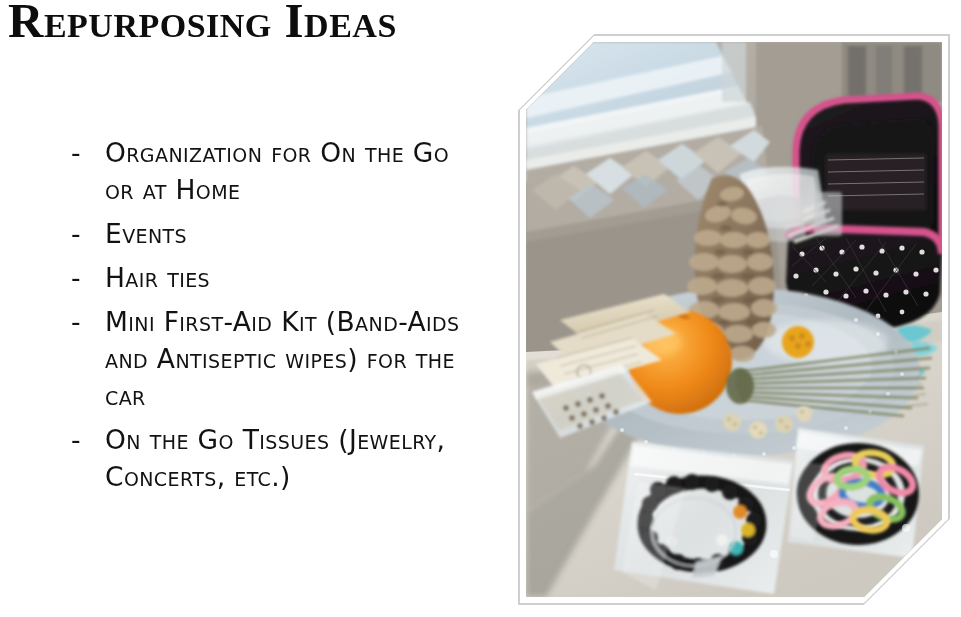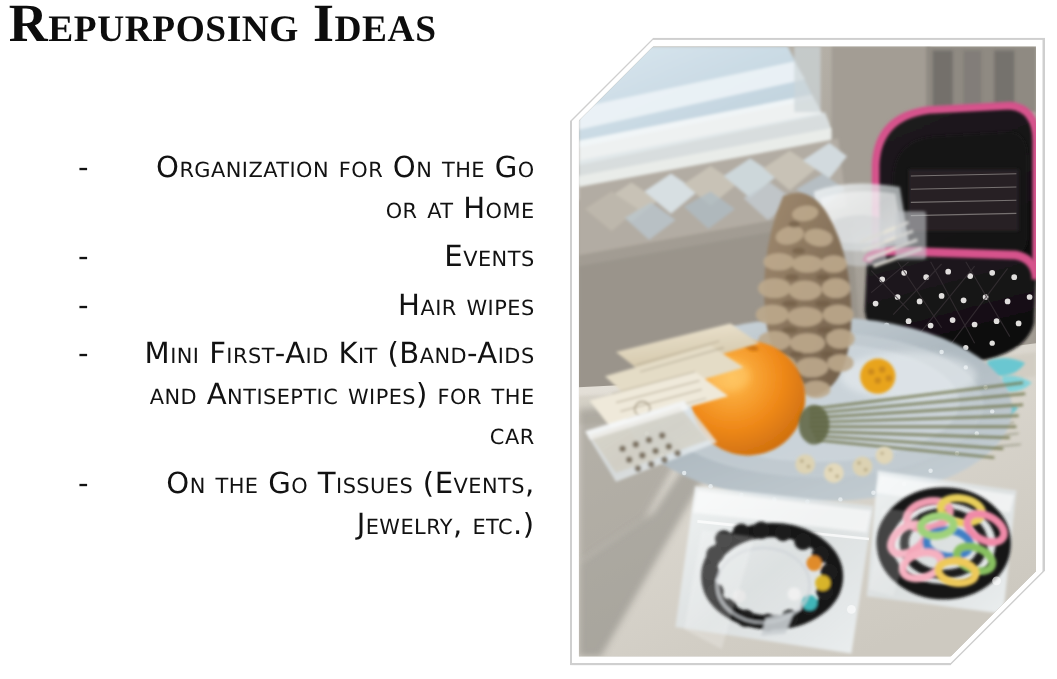--- a/index.html
+++ b/index.html
@@ -60,21 +60,20 @@
     position: absolute;
     left: 5px;
     top: 0;
     font-family: "DejaVu Sans", "Liberation Sans", sans-serif;
     font-size: 26.5px;
     line-height: 37px;
     color: #121212;
   }
   .bullet-item .btext {
     display: block;
-    text-align: right;
   }
 
   
   #photo-frame {
     position: absolute;
     left: 518px;
     top: 34px;
     width: 432px;
     height: 571px;
     background: #ffffff;
@@ -128,29 +127,29 @@
     <li class="bullet-item">
       <span class="dash">-</span>
       <span class="btext">Organization for On the Go or at Home</span>
     </li>
     <li class="bullet-item">
       <span class="dash">-</span>
       <span class="btext">Events</span>
     </li>
     <li class="bullet-item">
       <span class="dash">-</span>
-      <span class="btext">Hair wipes</span>
+      <span class="btext">Hair ties</span>
     </li>
     <li class="bullet-item">
       <span class="dash">-</span>
       <span class="btext">Mini First-Aid Kit (Band-Aids and Antiseptic wipes) for the car</span>
     </li>
     <li class="bullet-item">
       <span class="dash">-</span>
-      <span class="btext">On the Go Tissues (Events, Jewelry, etc.)</span>
+      <span class="btext">On the Go Tissues (Jewelry, Concerts, etc.)</span>
     </li>
   </ul>
 
   <div id="photo-frame">
     <div id="photo-border"></div>
     <div id="photo-mat"></div>
     <div id="photo-inner">
       <svg id="photo-svg" viewBox="0 0 416 555" preserveAspectRatio="none">
         <defs>
           <linearGradient id="gWall" x1="0" y1="0" x2="0" y2="1">

